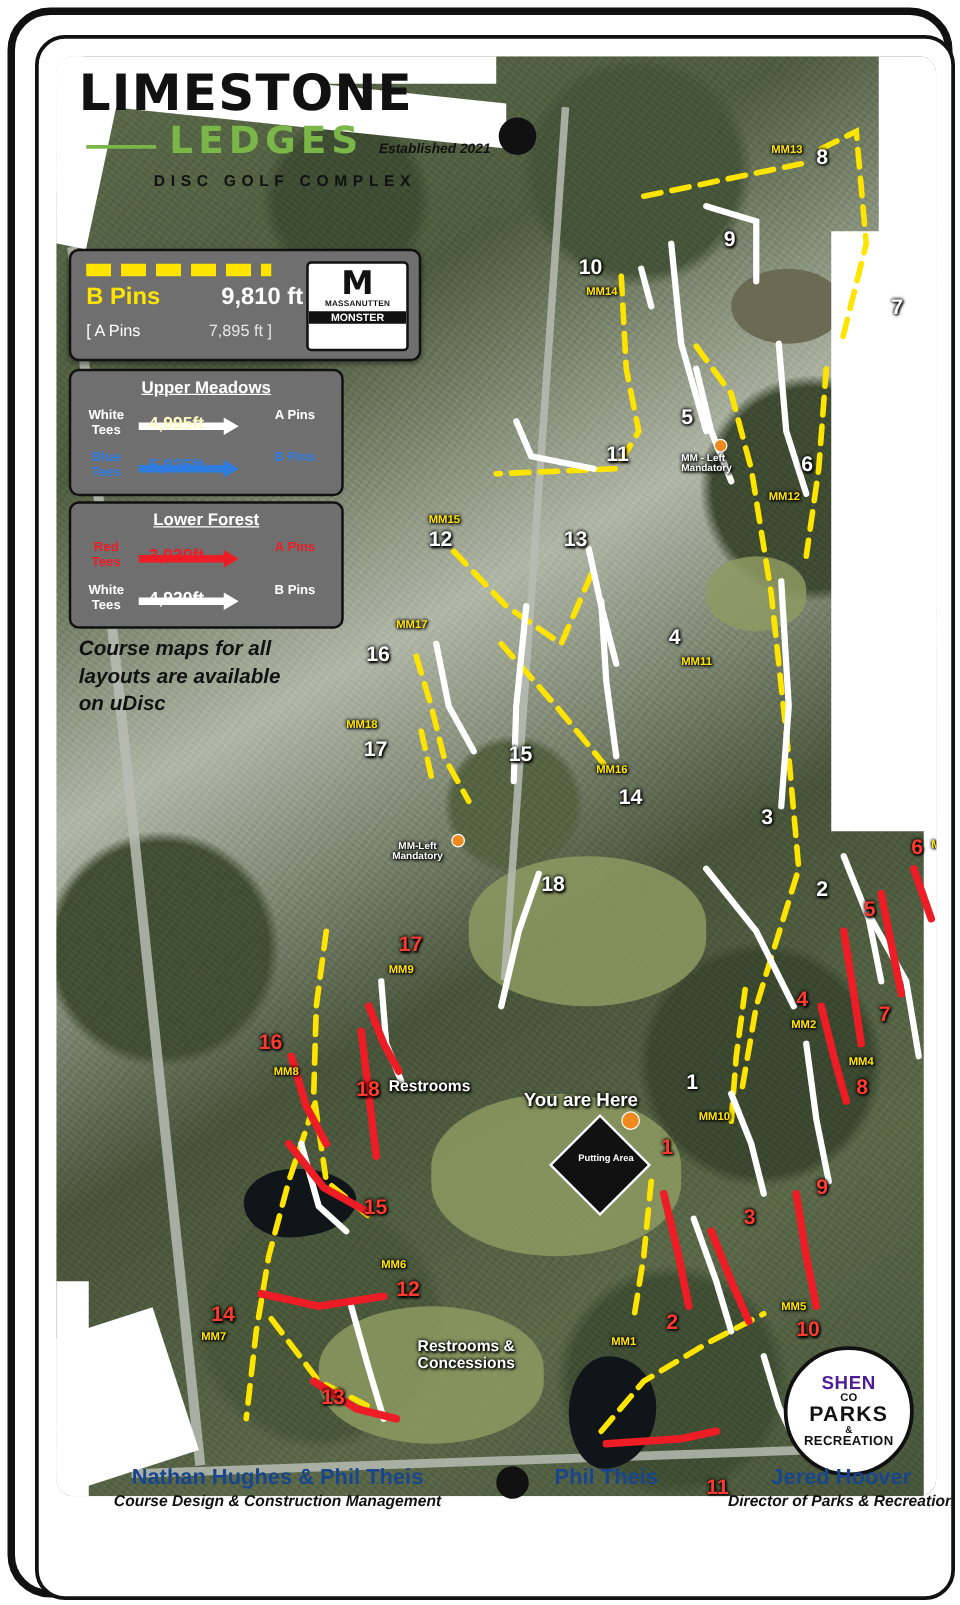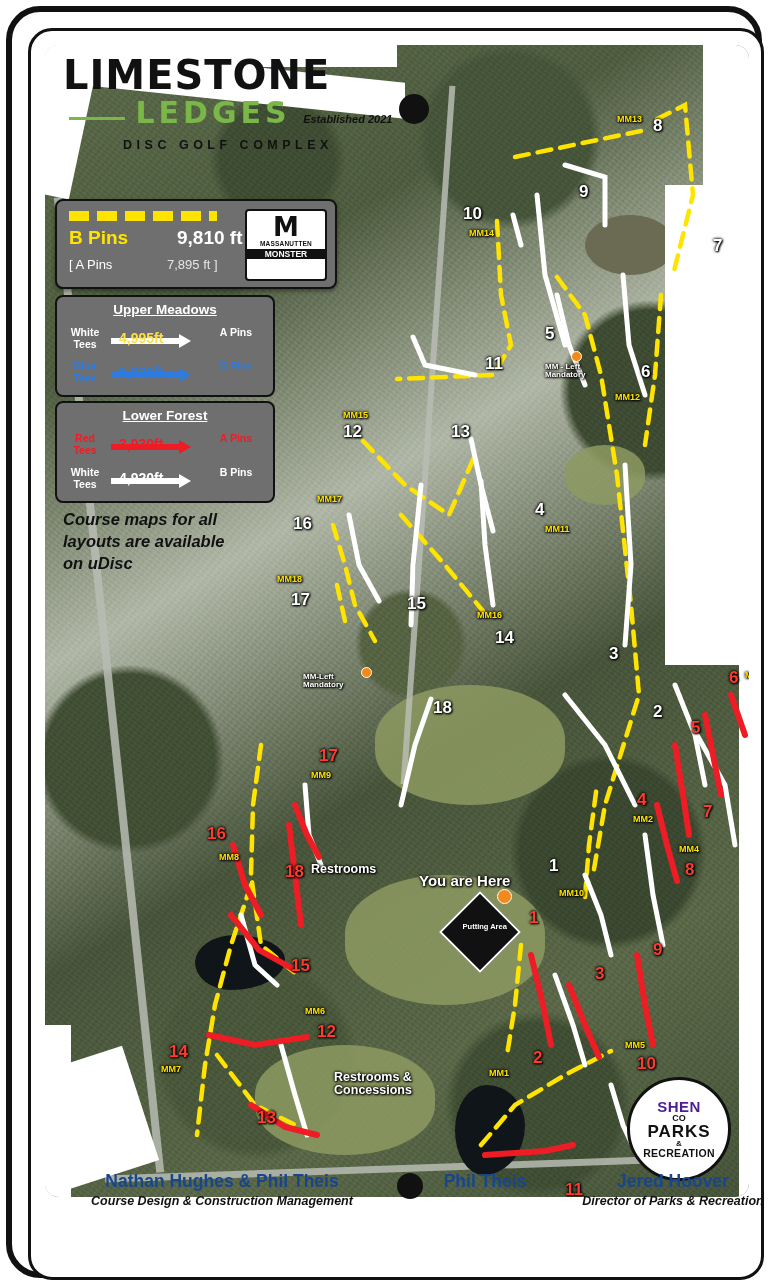--- a/index.html
+++ b/index.html
@@ -299,21 +299,21 @@
         <div class="lbl mmy" style="left:444px;top:1024px;">MM1</div>
         <div class="lbl mmy" style="left:580px;top:996px;">MM5</div>
         <div class="lbl mmy" style="left:514px;top:844px;">MM10</div>
         <div class="lbl mmy" style="left:588px;top:770px;">MM2</div>
         <div class="lbl mmy" style="left:634px;top:800px;">MM4</div>
         <div class="lbl mmy" style="left:700px;top:626px;">MM3</div>
 
         <div class="mand-dot" style="left:526px;top:306px;"></div>
         <div class="lbl mmw" style="left:500px;top:318px;width:64px;white-space:normal;">MM - Left Mandatory</div>
         <div class="mand-dot" style="left:316px;top:622px;"></div>
-        <div class="lbl mmw" style="left:258px;top:628px;width:62px;white-space:normal;">MM-Left Mandatory</div>
+        <div class="lbl mmw" style="left:258px;top:628px;width:62px;white-space:normal;text-align:center;">MM-Left Mandatory</div>
 
         <div class="lbl facility" style="left:266px;top:818px;">Restrooms</div>
         <div class="lbl facility" style="left:268px;top:1026px;width:120px;white-space:normal;">Restrooms &amp; Concessions</div>
 
         <div class="lbl here" style="left:374px;top:828px;">You are Here</div>
         <div class="putting" style="left:406px;top:858px;">
           <span>Putting Area</span>
         </div>
         <div class="here-dot" style="left:452px;top:844px;"></div>
 
@@ -351,21 +351,21 @@
       </div>
 
       <div class="tee-panel tp1">
         <div class="tp-title">Upper Meadows</div>
         <div class="tp-row tp-r1">
           <div class="tp-tee" style="color:#ffffff;">White Tees</div>
           <div class="tp-arrow">
             <div class="bar" style="background:#ffffff;"></div>
             <div class="head" style="border-left:12px solid #ffffff;"></div>
           </div>
-          <div class="tp-dist" style="color:#fde047;">4,995ft</div>
+          <div class="tp-dist" style="color:#fef9c3;">4,995ft</div>
           <div class="tp-pin" style="color:#ffffff;">A Pins</div>
         </div>
         <div class="tp-row tp-r2">
           <div class="tp-tee" style="color:#2f7ce0;">Blue Tees</div>
           <div class="tp-arrow">
             <div class="bar" style="background:#2f7ce0;"></div>
             <div class="head" style="border-left:12px solid #2f7ce0;"></div>
           </div>
           <div class="tp-dist" style="color:#2f7ce0;">5,925ft</div>
           <div class="tp-pin" style="color:#2f7ce0;">B Pins</div>

